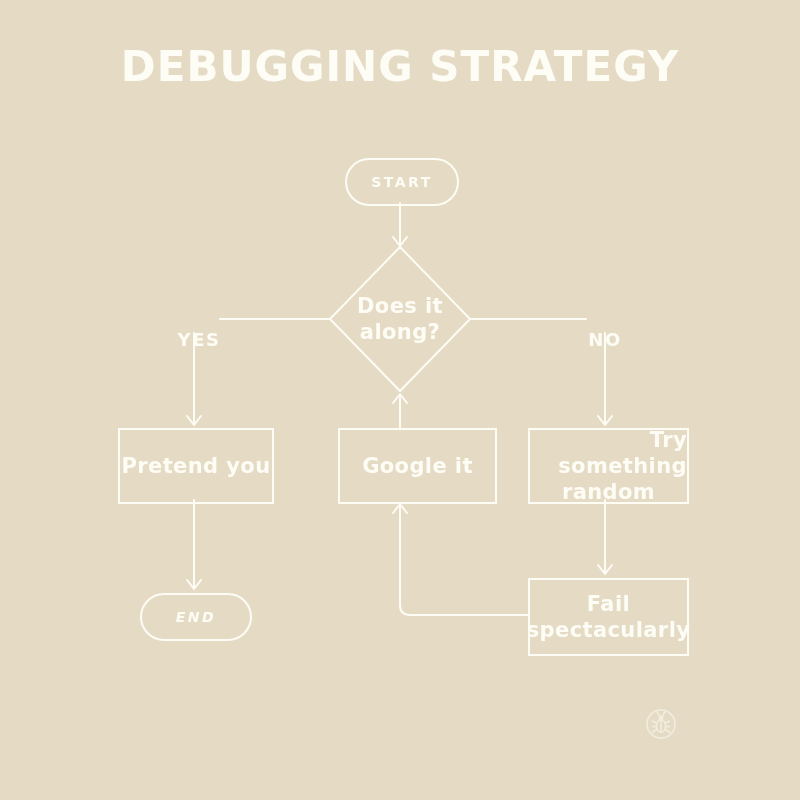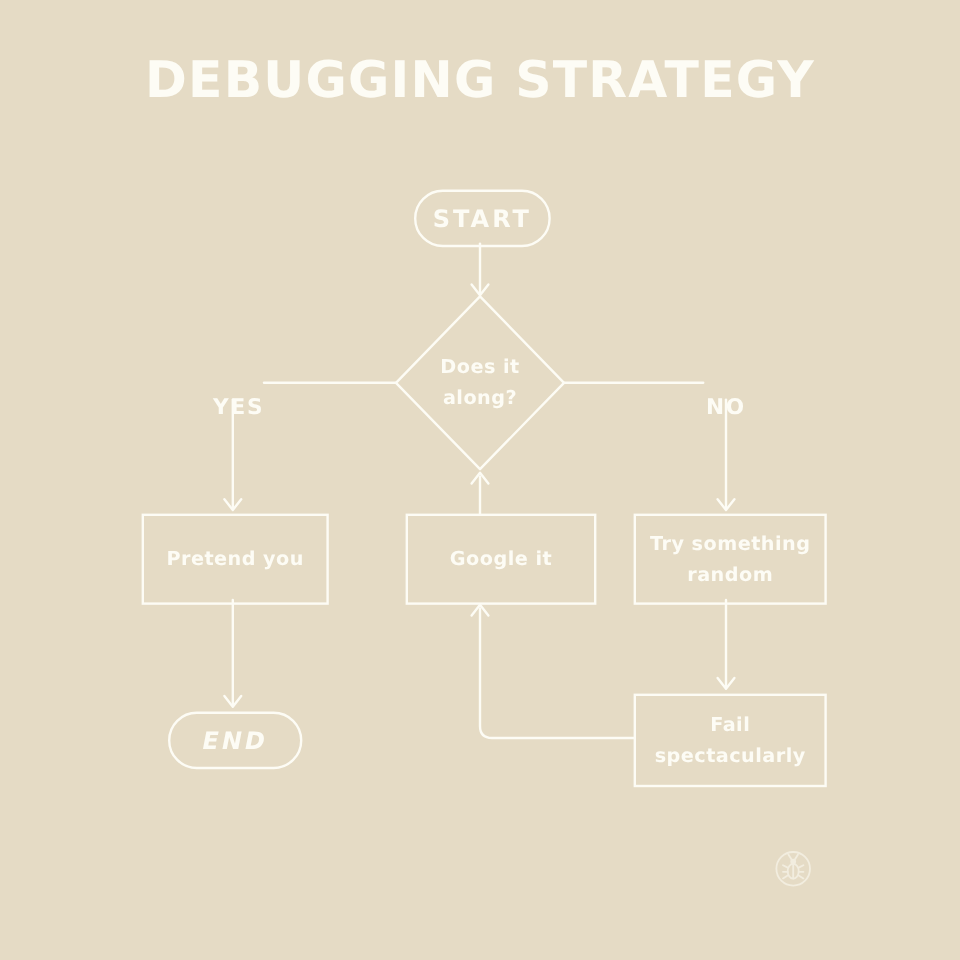--- a/index.html
+++ b/index.html
@@ -9,24 +9,24 @@
     font-family:"DejaVu Sans","Liberation Sans",sans-serif;overflow:hidden;
   }
   .title{
     position:absolute;top:42px;left:0;width:100%;margin:0;text-align:center;
     color:var(--fg);font-size:42px;font-weight:800;letter-spacing:1px;
   }
   .wires{position:absolute;left:0;top:0;width:800px;height:800px;}
   .wire{stroke:var(--fg);stroke-width:2;fill:none;stroke-linecap:round;stroke-linejoin:round;}
   .node{
     position:absolute;display:flex;flex-direction:column;align-items:center;justify-content:center;
-    color:var(--fg);font-weight:700;font-size:16px;letter-spacing:.4px;line-height:26px;text-align:center;
+    color:var(--fg);font-weight:700;font-size:21px;letter-spacing:.4px;line-height:26px;text-align:center;
   }
   .rect{border:2px solid var(--fg);}
-  .pill{border:2.5px solid var(--fg);border-radius:24px;font-size:20px;letter-spacing:2.5px;text-align:right;}
+  .pill{border:2.5px solid var(--fg);border-radius:24px;font-size:14px;letter-spacing:2.5px;text-align:right;}
   .edge-label{
     position:absolute;display:flex;align-items:center;justify-content:center;
     color:var(--fg);font-weight:700;font-size:18px;letter-spacing:1.5px;margin-top:20px;
   }
   .ln{display:block;}
   .bug{opacity:.55;}
   .bug .thin{stroke-width:1.5;}
   .bug .fill{fill:var(--fg);stroke:none;}
 </style>
 </head>

